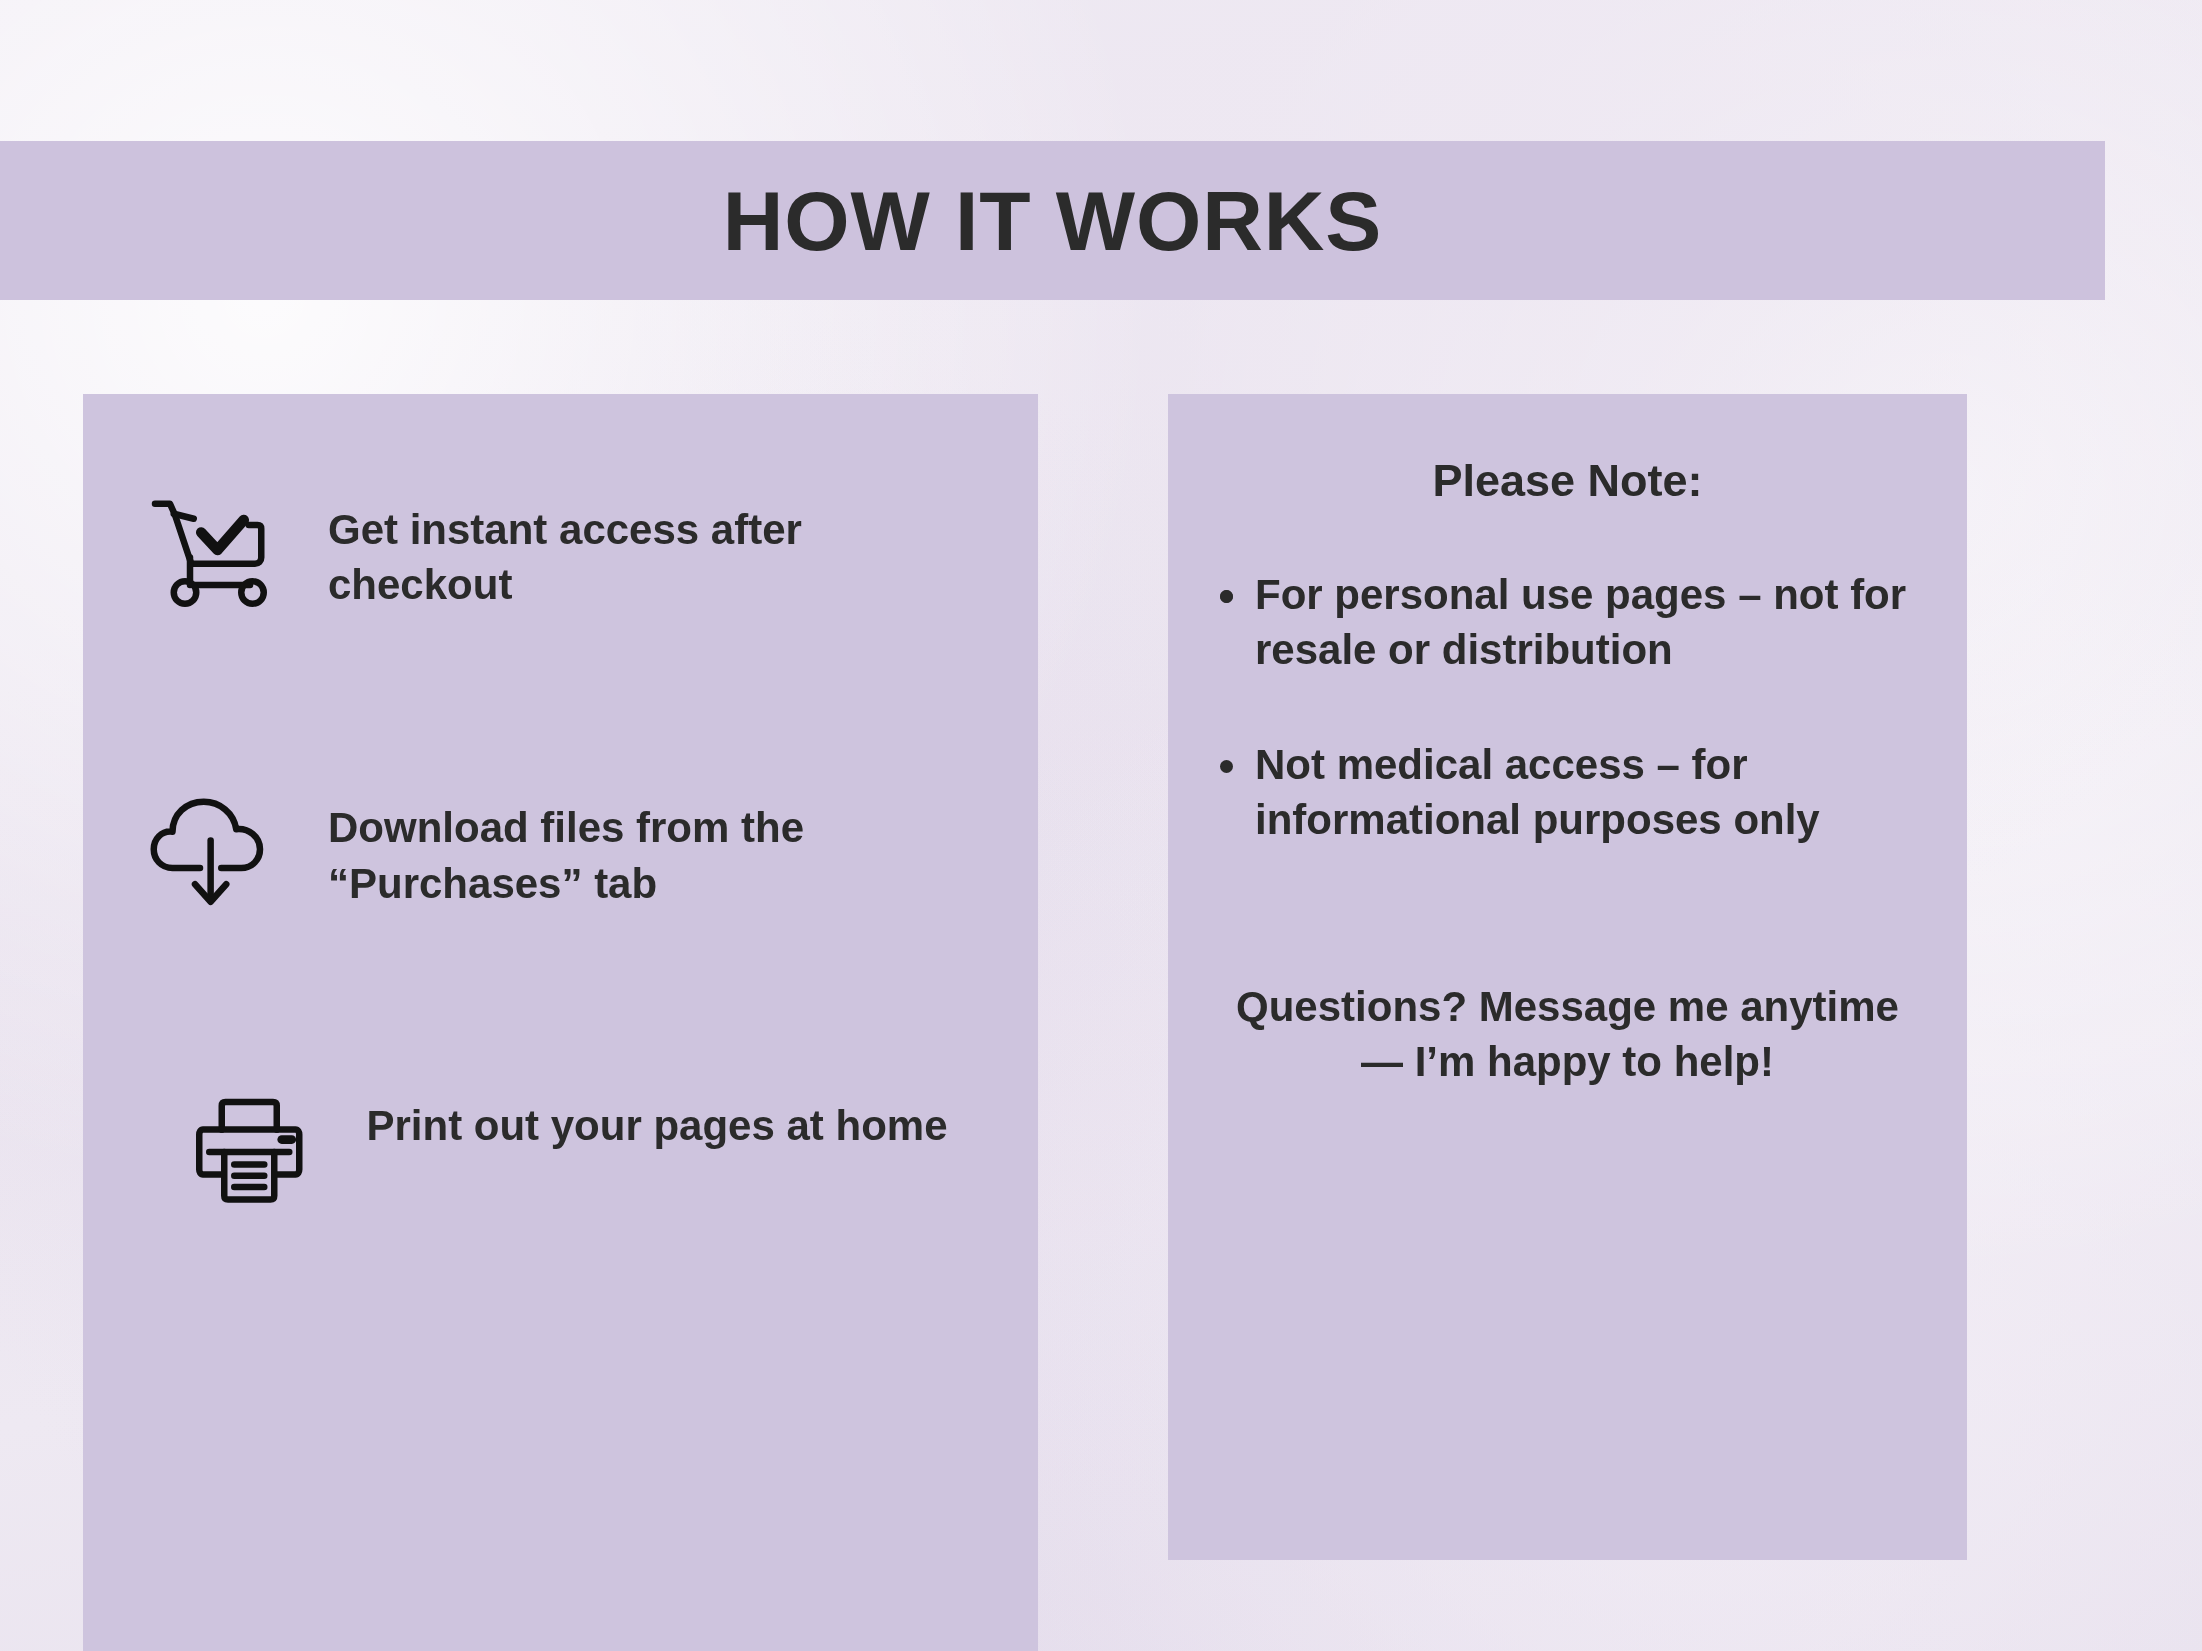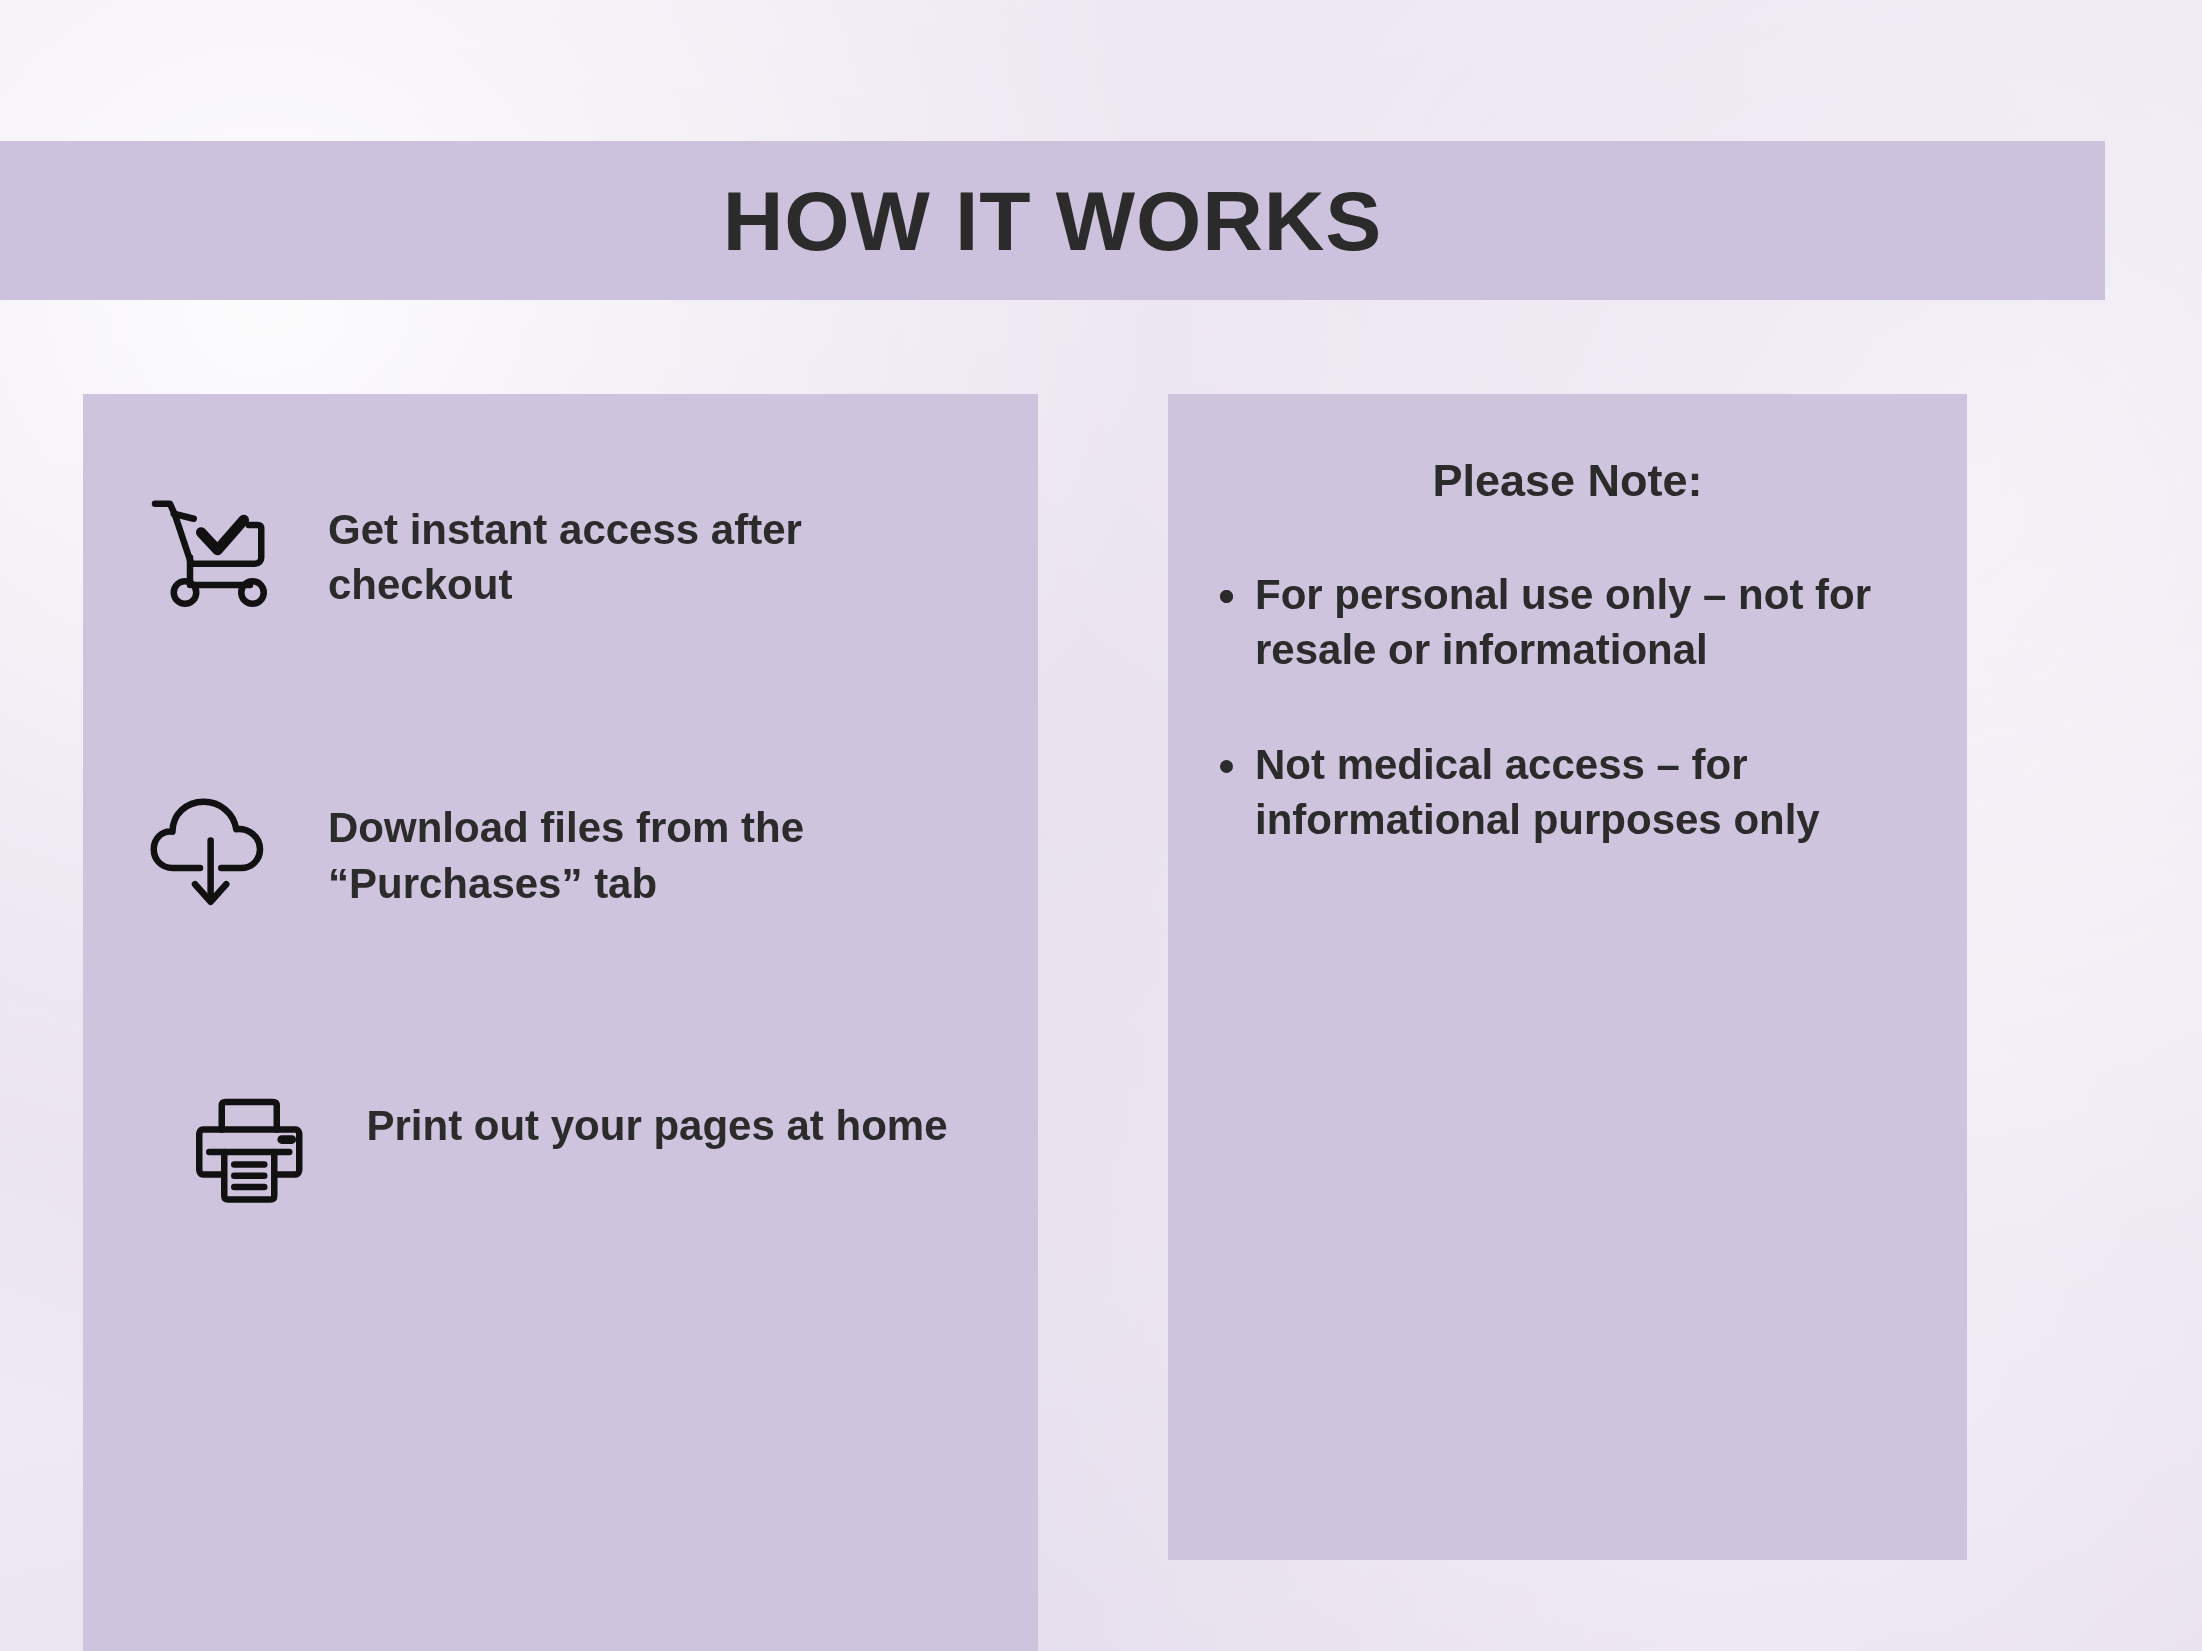--- a/index.html
+++ b/index.html
@@ -199,25 +199,26 @@
   <div class="panel" id="right-panel">
 
     <div id="please-note">Please Note:</div>
 
     <ul id="notes-list">
       <li class="note-item">
         <span class="note-bullet"></span>
       </li>
       <li class="note-item">
         <span class="note-bullet"></span>
-        <span>For personal use only – not for resale or informational</span>
+        <span>For personal use pages – not for resale or distribution</span>
       </li>
       <li class="note-item">
         <span class="note-bullet"></span>
         <span>Not medical access – for informational purposes only</span>
       </li>
     </ul>
 
+    <div id="closing-message">Questions? Message me anytime — I’m happy to help!</div>
 
   </div>
 
 </div>
 
 
 </body></html>

